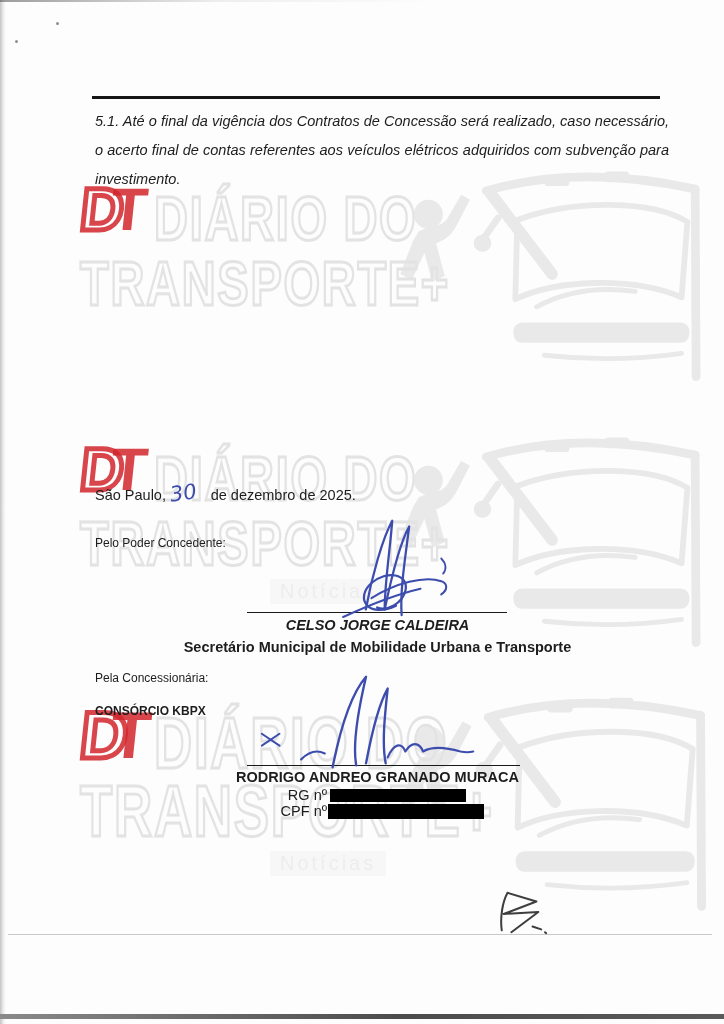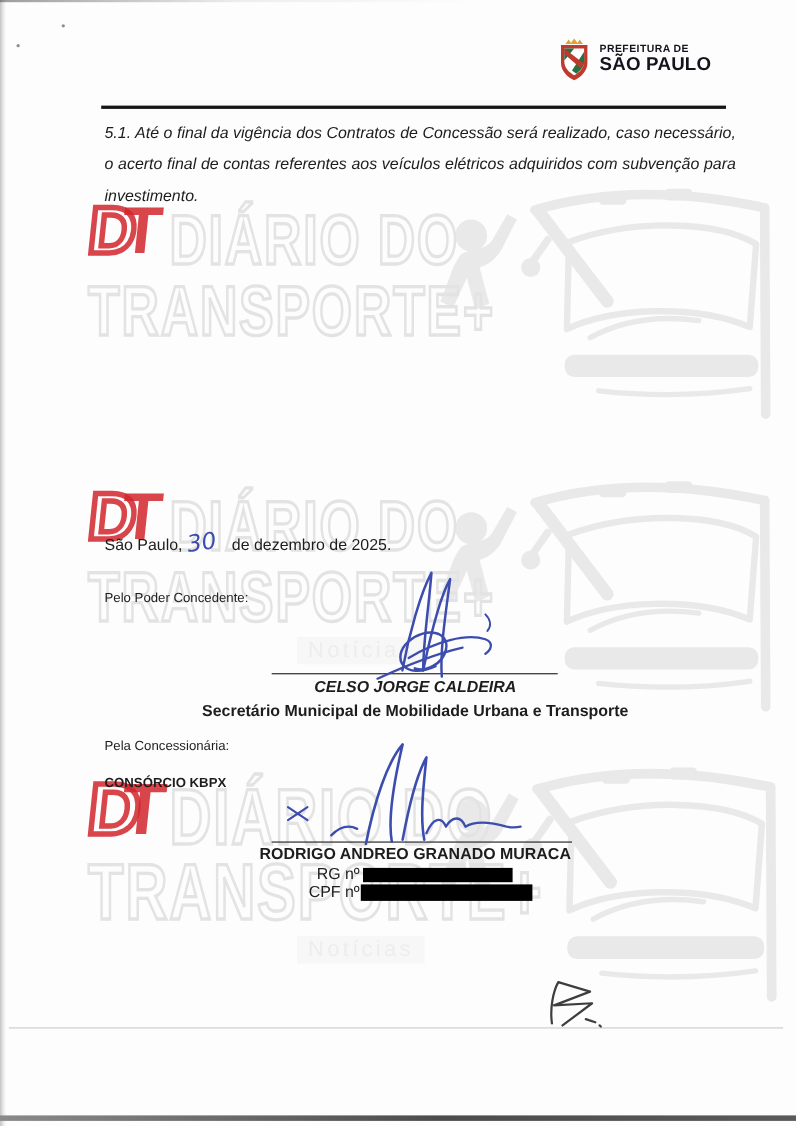--- a/index.html
+++ b/index.html
@@ -125,34 +125,20 @@
           <span class="dt-d">D</span>
           <span class="dt-t">T</span>
         </span>
       <span class="wm-outline">DIÁRIO DO</span>
     </div>
     <div class="wm-outline wm-line2">TRANSPORTE+</div>
     <div class="wm-tagline">Notícias</div>
   </div>
 
 
-  <div class="abs citylogo z2">
-    <svg width="32" height="40" viewBox="0 0 32 40">
-      <path d="M8,6 l3,-4 2,3 3,-4 3,4 2,-3 3,4 z" style="fill:var(--logo-yellow,#dda235)"></path>
-      <path d="M4,7 h24 v16 c0,8 -6,13 -12,16 c-6,-3 -12,-8 -12,-16 z" style="fill:var(--logo-red,#c0392f)"></path>
-      <path d="M7,10 h18 v12 c0,6 -4.5,10 -9,12.5 c-4.5,-2.5 -9,-6.5 -9,-12.5 z" fill="#ffffff"></path>
-      <path d="M7,10 h9 l-9,11 z" style="fill:var(--logo-green,#27713f)"></path>
-      <path d="M25,13 v9 c0,5 -3.5,8.5 -7,11 l-4,-3 z" style="fill:var(--logo-green,#27713f)"></path>
-      <path d="M7,10 l18,14 -3,4 L7,15 z" style="fill:var(--logo-red,#c0392f)"></path>
-    </svg>
-    <span class="txt">
-      <span class="l1">PREFEITURA DE</span>
-      <span class="l2">SÃO PAULO</span>
-    </span>
-  </div>
 
   <div class="abs header-rule z2"></div>
 
   <p class="abs para z2" style="top:92px;font-style:italic;">5.1. Até o final da vigência dos Contratos de Concessão será realizado, caso necessário, o acerto final de contas referentes aos veículos elétricos adquiridos com subvenção para investimento.</p>
 
 
 
 
   <div class="abs dateline z2">
     <span>São Paulo,</span>

